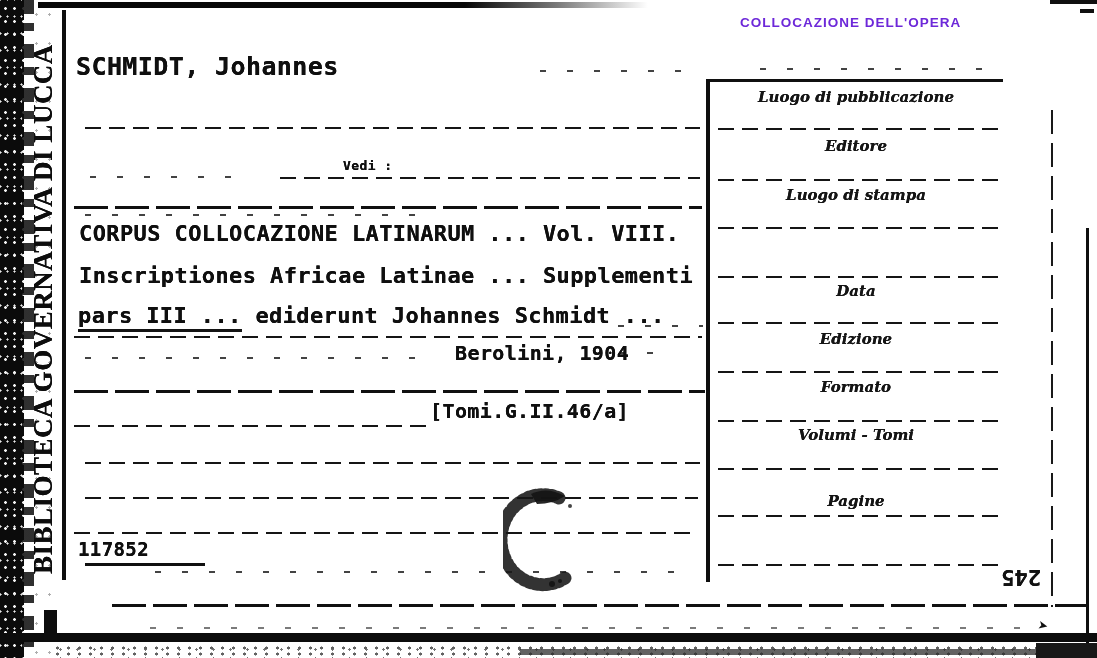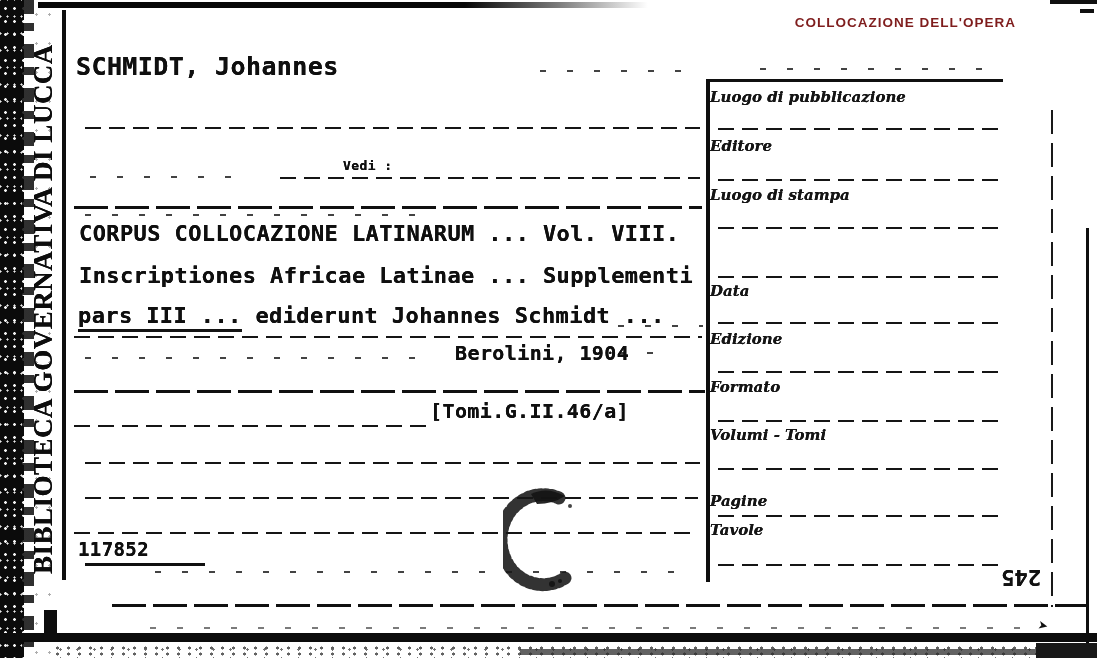--- a/index.html
+++ b/index.html
@@ -43,26 +43,26 @@
   .rule.solid{background-image:none;background-color:#101010;height:3px;}
   .vline{position:absolute;width:3px;background-color:#0e0e0e;}
   .vline.broken{background-color:transparent;
     background-image:repeating-linear-gradient(180deg,#191919 0 24px,transparent 24px 33px);}
   
   .tw{position:absolute;font-family:"DejaVu Sans Mono",monospace;font-weight:bold;
     white-space:pre;color:#0f0f0f;text-shadow:0 0 .6px #000;letter-spacing:.4px;}
   .tw .u{border-bottom:3px solid #141414;padding-bottom:1px;}
   
   .colloc-header{
-    position:absolute;left:766px;top:15px;width:250px;text-align:right;
+    position:absolute;left:740px;top:15px;width:250px;text-align:left;
     font-family:"Liberation Sans","DejaVu Sans",sans-serif;font-weight:bold;
-    font-size:13.5px;letter-spacing:1px;color:#7f1d1d;filter:blur(.4px);white-space:nowrap;
+    font-size:13.5px;letter-spacing:1px;color:#6d28d9;filter:blur(.4px);white-space:nowrap;
   }
   .field-label{
-    position:absolute;left:710px;width:292px;text-align:left;
+    position:absolute;left:710px;width:292px;text-align:center;
     font-family:"DejaVu Serif","Liberation Serif",serif;font-style:italic;font-weight:bold;
     font-size:15px;color:#151515;text-shadow:0 0 .5px #000;white-space:nowrap;
   }
   
   .thick-bottom{position:absolute;left:0;top:633px;width:1097px;height:9px;background:#0c0c0c;}
   .noise-band{
     position:absolute;left:52px;top:645px;width:1045px;height:13px;
     background-image:
       radial-gradient(circle 1.8px,#3a3a3a 0 1.3px,transparent 1.8px),
       radial-gradient(circle 1.3px,#555 0 1px,transparent 1.3px);
@@ -148,21 +148,20 @@
   <div class="field-label" style="top:282px;">Data</div>
   <div class="rule" style="left:718px;top:322px;width:285px;"></div>
   <div class="field-label" style="top:330px;">Edizione</div>
   <div class="rule" style="left:718px;top:371px;width:285px;"></div>
   <div class="field-label" style="top:378px;">Formato</div>
   <div class="rule" style="left:718px;top:420px;width:285px;"></div>
   <div class="field-label" style="top:426px;">Volumi - Tomi</div>
   <div class="rule" style="left:718px;top:468px;width:285px;"></div>
   <div class="field-label" style="top:492px;">Pagine</div>
   <div class="rule" style="left:718px;top:515px;width:285px;"></div>
-  <div class="field-label" style="top:521px;">Tavole</div>
   <div class="rule" style="left:718px;top:564px;width:285px;"></div>
 
   <div class="page-num rot180">245</div>
 
   <div class="vline broken" style="left:1051px;top:110px;height:497px;width:2px;"></div>
   <div class="vline" style="left:1086px;top:228px;height:424px;width:3px;"></div>
   <div class="rule solid" style="left:1050px;top:0;width:47px;height:4px;"></div>
   <div class="rule solid" style="left:1080px;top:9px;width:14px;height:4px;"></div>
 
   <div class="rule dense" style="left:112px;top:604px;width:976px;"></div>

